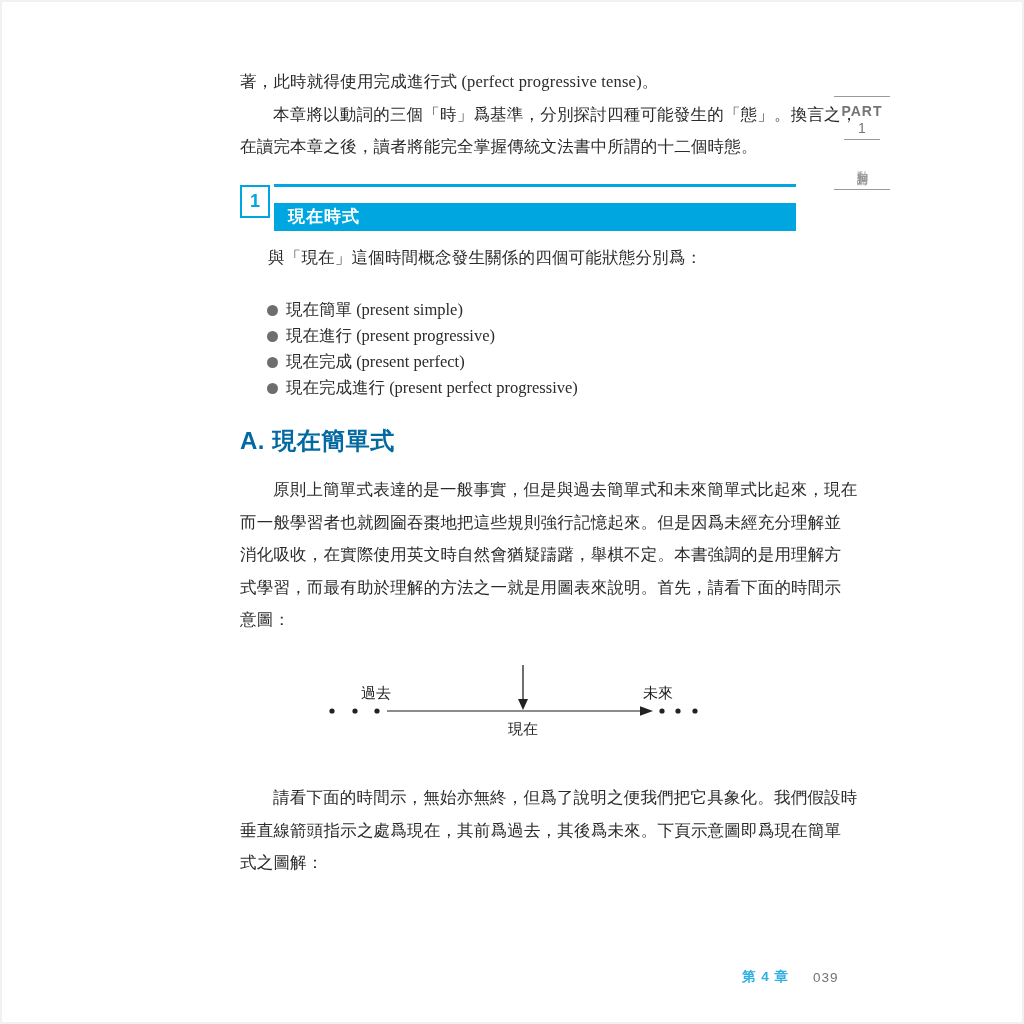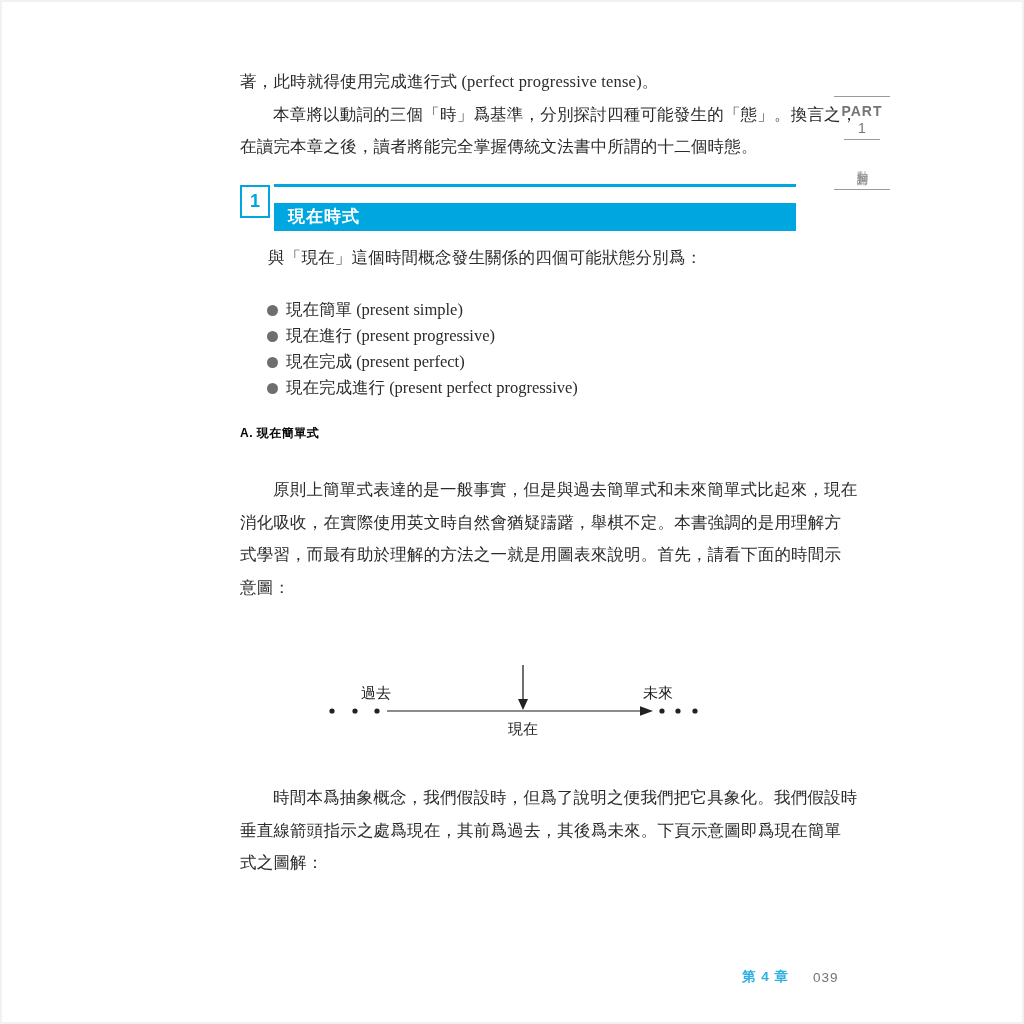--- a/index.html
+++ b/index.html
@@ -39,21 +39,21 @@
 
   .intro-line{position:absolute;top:242px;font-size:16.5px;line-height:32px;text-indent:28px;letter-spacing:0.2px;}
 
   .tense-list{position:absolute;top:297px;left:267px;}
   .tense-item{height:26px;line-height:26px;font-size:16.5px;white-space:nowrap;}
   .bullet-dot{display:inline-block;width:11px;height:11px;border-radius:50%;
     background:#6e6e6e;margin-right:8px;vertical-align:-1px;}
 
   .sub-heading{position:absolute;top:425px;left:240px;
     font-family:"Liberation Sans","DejaVu Sans",sans-serif;
-    color:#000000;font-size:12px;font-weight:bold;letter-spacing:0.5px;}
+    color:#0369a1;font-size:24px;font-weight:bold;letter-spacing:0.5px;}
 
   .timeline{position:absolute;left:300px;top:660px;}
   .timeline text{font-family:"Liberation Serif","DejaVu Serif",serif;font-size:15px;fill:#222222;}
 
   .footer{position:absolute;top:968px;left:742px;width:110px;
     font-family:"Liberation Sans","DejaVu Sans",sans-serif;font-size:13.5px;
     display:flex;align-items:center;gap:24px;}
   .footer .chapter{color:#2fb0e2;font-weight:bold;letter-spacing:1px;}
   .footer .pagenum{color:#737373;letter-spacing:1px;}
 </style>
@@ -92,20 +92,21 @@
     <div class="tense-item"><span class="bullet-dot"></span><span>現在完成進行 (present perfect progressive)</span></div>
   </div>
 
   <div class="sub-heading">
     <span>A.</span>
     <span>現在簡單式</span>
   </div>
 
   <div class="col para" style="top:474px;">
     <div class="line indent">原則上簡單式表達的是一般事實，但是與過去簡單式和未來簡單式比起來，現在</div>
+    <div class="line">而一般學習者也就囫圇吞棗地把這些規則強行記憶起來。但是因爲未經充分理解並</div>
     <div class="line">消化吸收，在實際使用英文時自然會猶疑躊躇，舉棋不定。本書強調的是用理解方</div>
     <div class="line">式學習，而最有助於理解的方法之一就是用圖表來說明。首先，請看下面的時間示</div>
     <div class="line">意圖：</div>
   </div>
 
   <svg class="timeline" width="440" height="85" viewBox="0 0 440 85">
     <text x="76" y="38" text-anchor="middle">過去</text>
     <text x="358" y="38" text-anchor="middle">未來</text>
 
     <circle cx="32" cy="51" r="2.6" fill="#222"></circle>
@@ -118,21 +119,21 @@
     <circle cx="362" cy="51" r="2.6" fill="#222"></circle>
     <circle cx="378" cy="51" r="2.6" fill="#222"></circle>
     <circle cx="395" cy="51" r="2.6" fill="#222"></circle>
 
     <line x1="223" y1="5" x2="223" y2="41" stroke="#333" stroke-width="1.4"></line>
     <polygon points="223,50 218,39 228,39" fill="#222"></polygon>
     <text x="223" y="74" text-anchor="middle">現在</text>
   </svg>
 
   <div class="col para" style="top:782px;">
-    <div class="line indent">時間本爲抽象概念，我們假設時，但爲了說明之便我們把它具象化。我們假設時</div>
+    <div class="line indent">請看下面的時間示，無始亦無終，但爲了說明之便我們把它具象化。我們假設時</div>
     <div class="line">垂直線箭頭指示之處爲現在，其前爲過去，其後爲未來。下頁示意圖即爲現在簡單</div>
     <div class="line">式之圖解：</div>
   </div>
 
   <div class="footer">
     <span class="chapter">第 4 章</span>
     <span class="pagenum">039</span>
   </div>
 
 </div>

